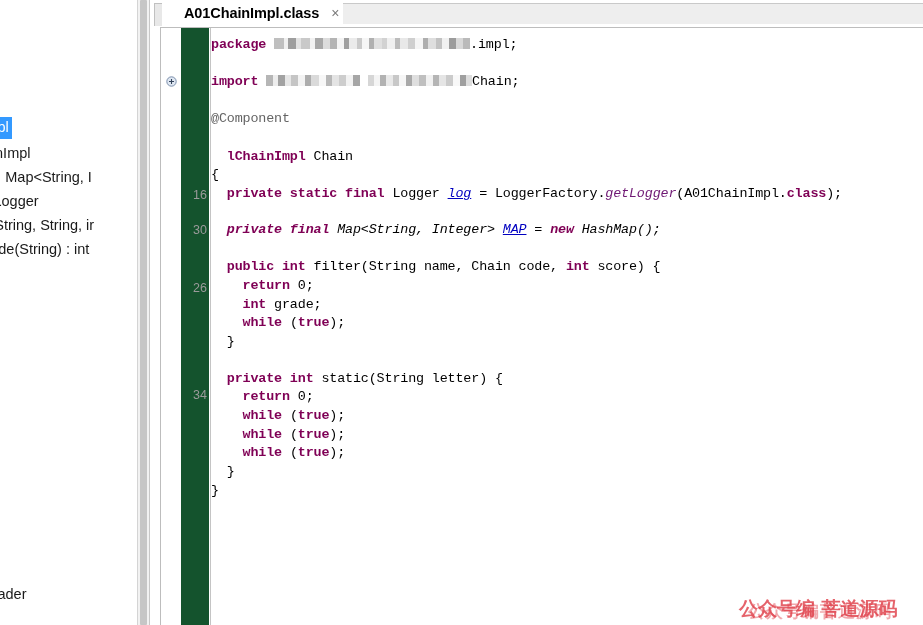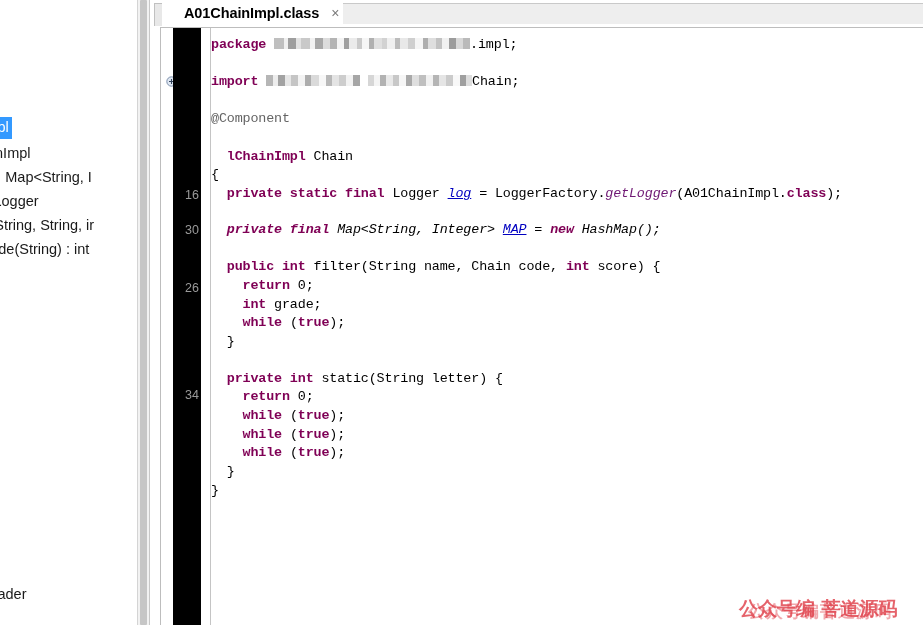--- a/index.html
+++ b/index.html
@@ -167,25 +167,25 @@
     position: absolute;
     left: 5px;
     width: 11px;
     height: 11px;
   }
   .fold-marker svg { display: block; }
 
   
   #line-gutter {
     position: absolute;
-    left: 12px;
+    left: 20px;
     top: 0;
     width: 28px;
     height: 100%;
-    background: #000000;
+    background: #14532d;
   }
   .line-number {
     position: absolute;
     right: 2px;
     font-family: "Liberation Sans", sans-serif;
     font-size: 12.5px;
     color: #9a9a9a;
     text-align: right;
     line-height: 16px;
   }

